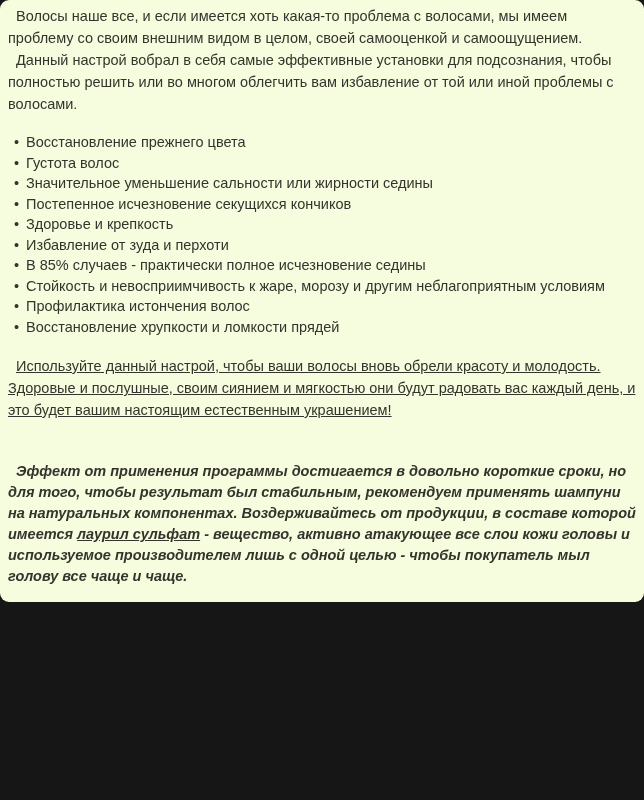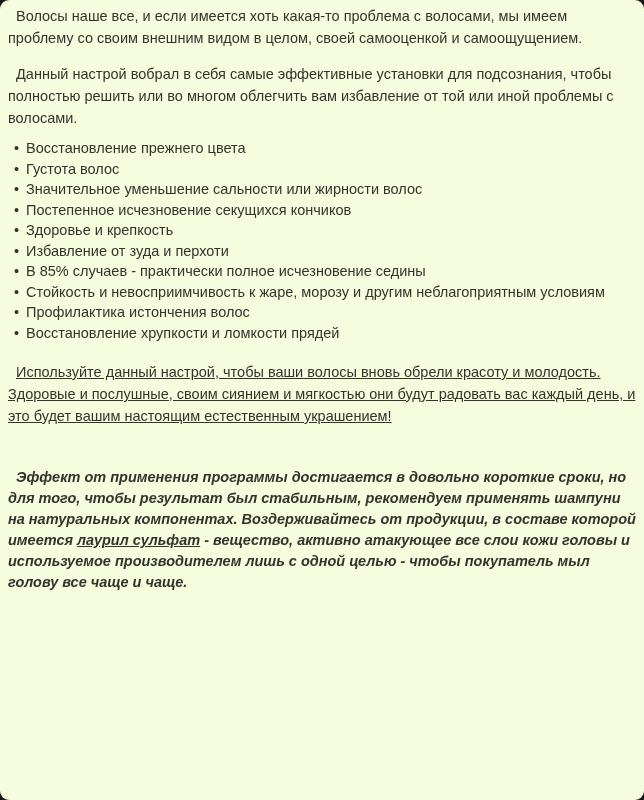--- a/index.html
+++ b/index.html
@@ -3,39 +3,39 @@
 <meta charset="utf-8">
 <style>
   html, body {
     margin: 0;
     padding: 0;
     background: #161616;
   }
   .page {
     position: relative;
     width: 644px;
-    height: 800px;
+    height: 602px;
     box-sizing: border-box;
     background: #f6fcde;
     border-radius: 9px;
     padding: 5px 8px 0 8px;
     overflow: hidden;
     font-family: "Liberation Sans", "DejaVu Sans", sans-serif;
     font-size: 14.5px;
     color: #34342c;
   }
   p.para {
     margin: 0;
     line-height: 22px;
     text-indent: 8px;
   }
-  p.para.p2 { margin-top: 14px; }
+  p.para.p2 { }
   p.para.closing { margin-top: 18px; text-decoration: underline; }
   ul.benefits {
-    margin: 9px 0 0 0;
+    margin: 17px 0 0 0;
     padding: 0;
     list-style: none;
   }
   ul.benefits li {
     position: relative;
     line-height: 20.5px;
     padding-left: 18px;
   }
   ul.benefits li::before {
     content: "\2022";
@@ -61,21 +61,21 @@
 
 <div class="page">
 
   <p class="para p1">Волосы наше все, и если имеется хоть какая-то проблема с волосами, мы имеем проблему со своим внешним видом в целом, своей самооценкой и самоощущением.</p>
 
   <p class="para p2">Данный настрой вобрал в себя самые эффективные установки для подсознания, чтобы полностью решить или во многом облегчить вам избавление от той или иной проблемы с волосами.</p>
 
   <ul class="benefits">
     <li>Восстановление прежнего цвета</li>
     <li>Густота волос</li>
-    <li>Значительное уменьшение сальности или жирности волос</li>
+    <li>Значительное уменьшение сальности или жирности седины</li>
     <li>Постепенное исчезновение секущихся кончиков</li>
     <li>Здоровье и крепкость</li>
     <li>Избавление от зуда и перхоти</li>
     <li>В 85% случаев - практически полное исчезновение седины</li>
     <li>Стойкость и невосприимчивость к жаре, морозу и другим неблагоприятным условиям</li>
     <li>Профилактика истончения волос</li>
     <li>Восстановление хрупкости и ломкости прядей</li>
   </ul>
 
   <p class="para closing">Используйте данный настрой, чтобы ваши волосы вновь обрели красоту и молодость. Здоровые и послушные, своим сиянием и мягкостью они будут радовать вас каждый день, и это будет вашим настоящим естественным украшением!</p>

